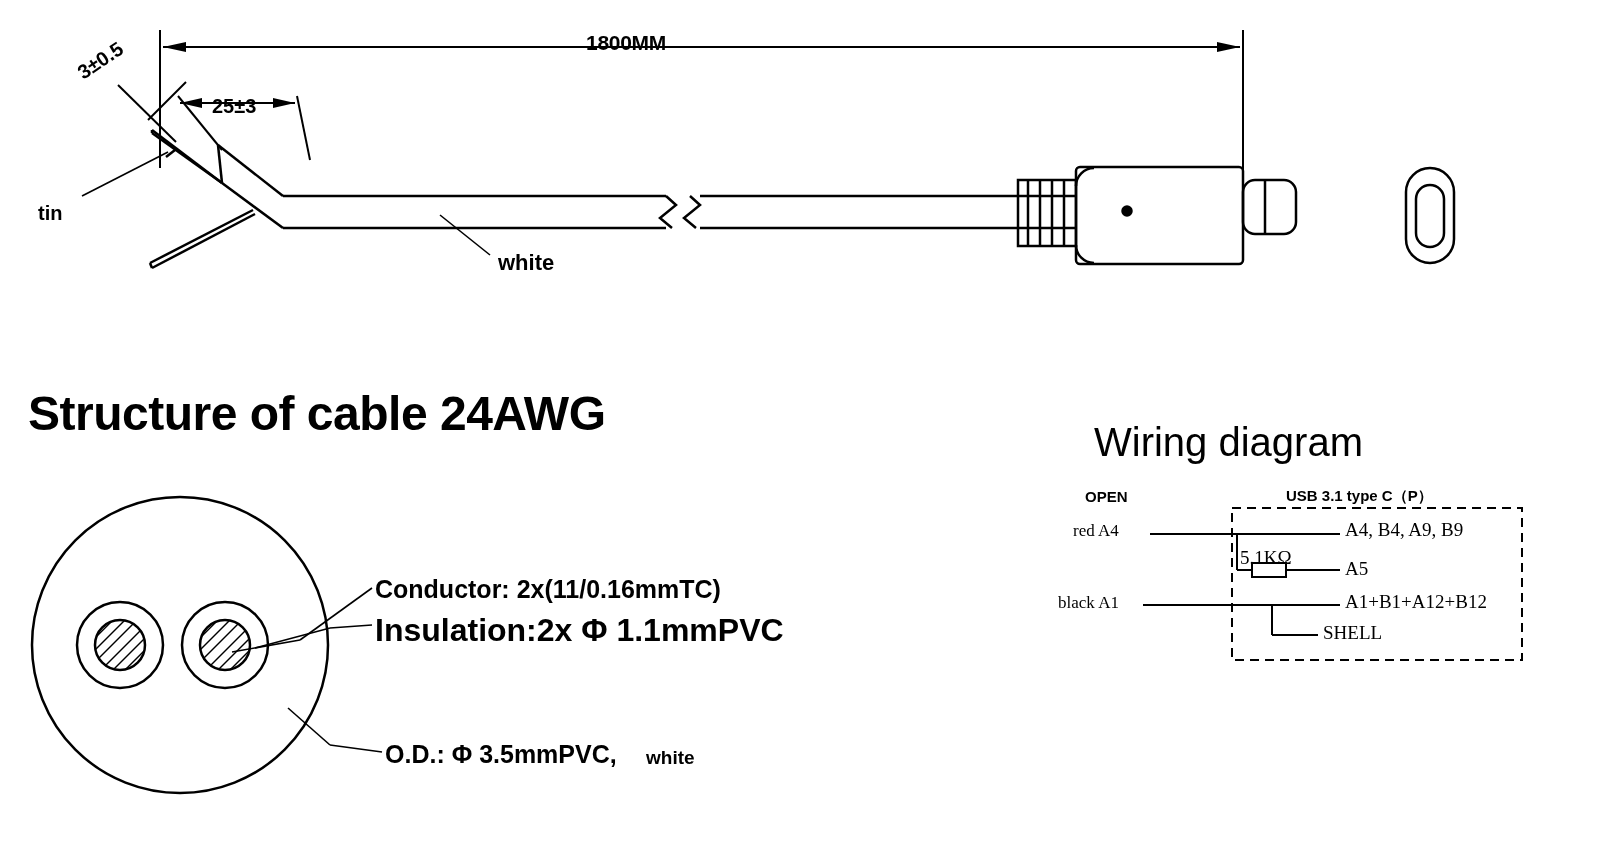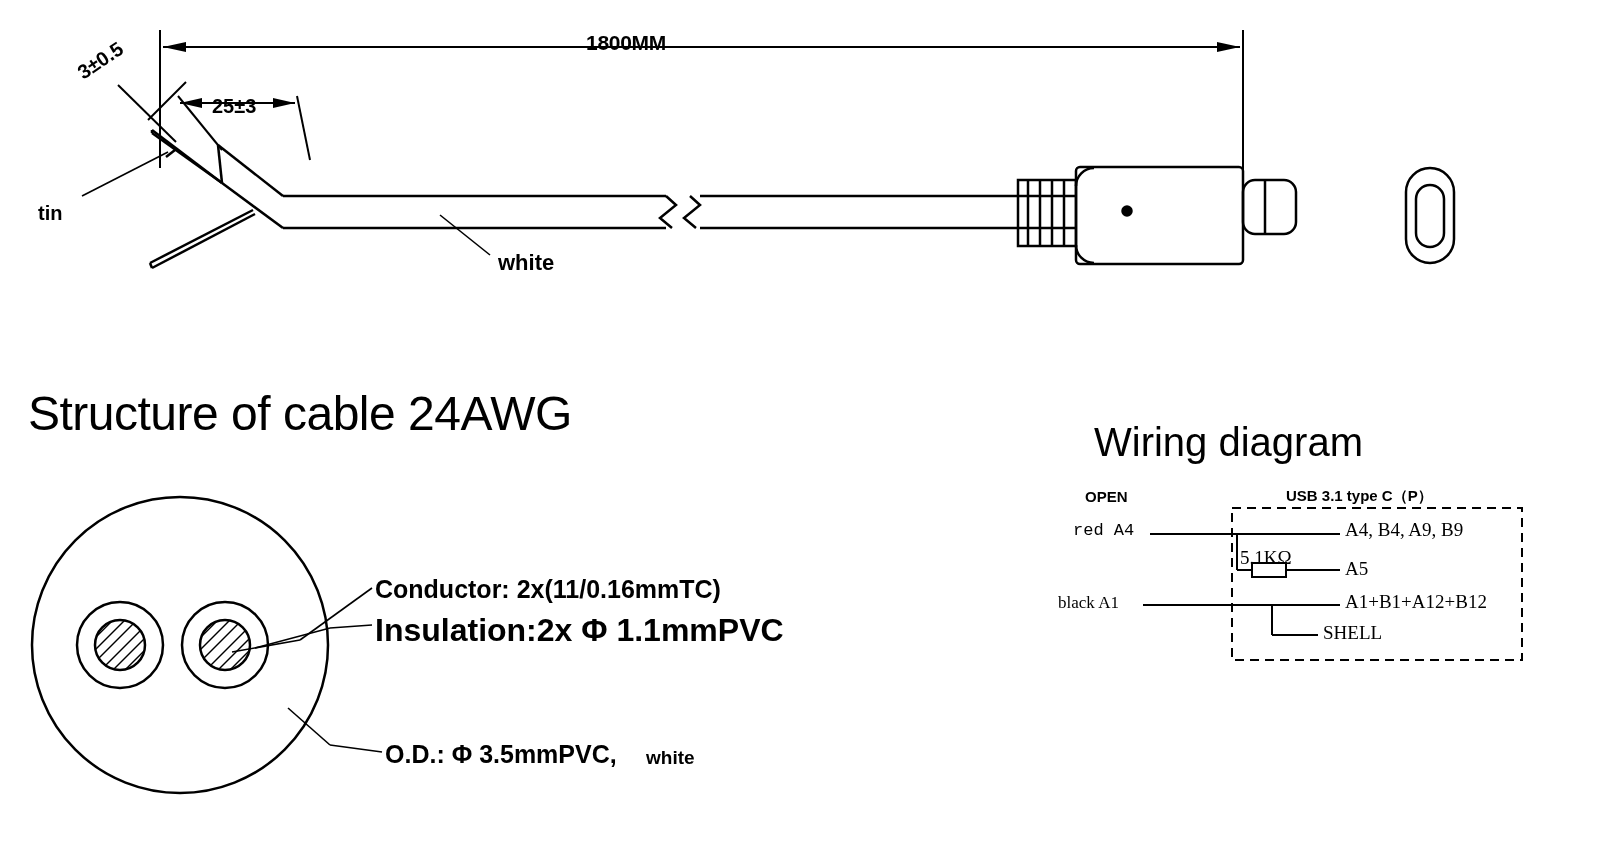--- a/index.html
+++ b/index.html
@@ -29,31 +29,31 @@
   }
 
   
   #lbl-total-length { left: 586px; top: 32px; font-size: 21px; font-weight: bold; letter-spacing: -0.3px; }
   #lbl-strip-tol    { left: 74px;  top: 66px; font-size: 20px; font-weight: bold; transform: rotate(-34deg); transform-origin: left top; }
   #lbl-strip-len    { left: 212px; top: 96px; font-size: 20px; font-weight: bold; }
   #lbl-tin          { left: 38px;  top: 203px; font-size: 20px; font-weight: bold; }
   #lbl-black        { left: 498px; top: 252px; font-size: 22px; font-weight: bold; }
 
   
-  #title-structure  { left: 28px; top: 390px; font-size: 48px; font-weight: normal; letter-spacing: -0.5px; }
+  #title-structure  { left: 28px; top: 390px; font-size: 48px; font-weight: bold; letter-spacing: -0.5px; }
   #lbl-conductor    { left: 375px; top: 577px; font-size: 25px; font-weight: bold; }
   #lbl-insulation   { left: 375px; top: 614px; font-size: 32px; font-weight: bold; }
   #lbl-od           { left: 385px; top: 742px; font-size: 25px; font-weight: bold; }
   #lbl-od-white     { left: 646px; top: 748px; font-size: 19px; font-weight: bold; }
 
   
   #title-wiring     { left: 1094px; top: 422px; font-size: 40px; }
   #lbl-open         { left: 1085px; top: 489px; font-size: 15px; font-weight: bold; }
   #lbl-usbtype      { left: 1286px; top: 488px; font-size: 15px; font-weight: bold; }
-  #lbl-red-a4       { left: 1073px; top: 522px; font-size: 17px; font-family: Liberation Mono, monospace; }
+  #lbl-red-a4       { left: 1073px; top: 522px; font-size: 17px; font-family: Liberation Serif, serif; }
   #lbl-a4-list      { left: 1345px; top: 520px; font-size: 19px; font-family: "Liberation Serif", serif; }
   #lbl-resistor     { left: 1240px; top: 548px; font-size: 19px; font-family: "Liberation Serif", serif; }
   #lbl-a5           { left: 1345px; top: 559px; font-size: 19px; font-family: "Liberation Serif", serif; text-align: center; }
   #lbl-black-a1     { left: 1058px; top: 594px; font-size: 17px; font-family: "Liberation Serif", serif; }
   #lbl-a1-list      { left: 1345px; top: 592px; font-size: 19px; font-family: "Liberation Serif", serif; }
   #lbl-shell        { left: 1323px; top: 623px; font-size: 19px; font-family: "Liberation Serif", serif; }
 </style>
 </head>
 <body>
 

